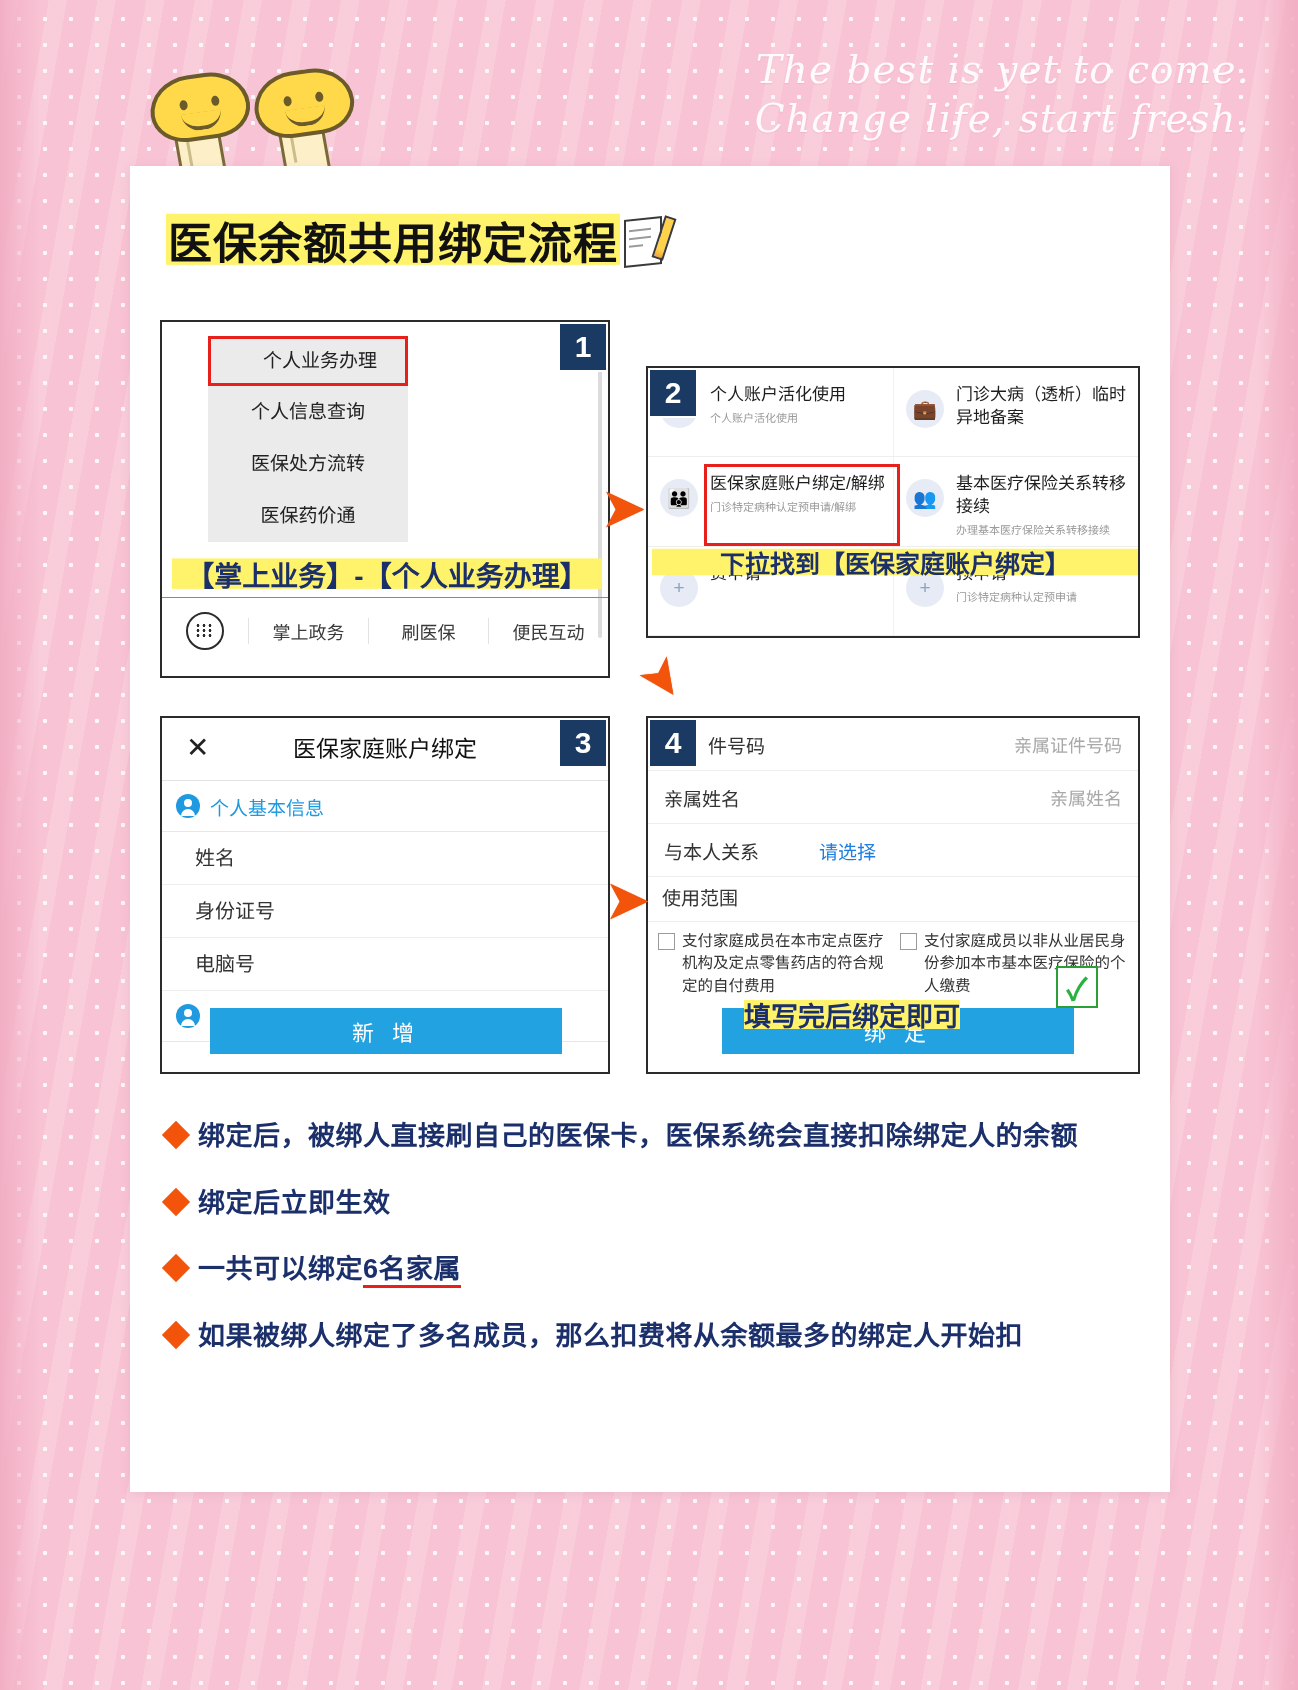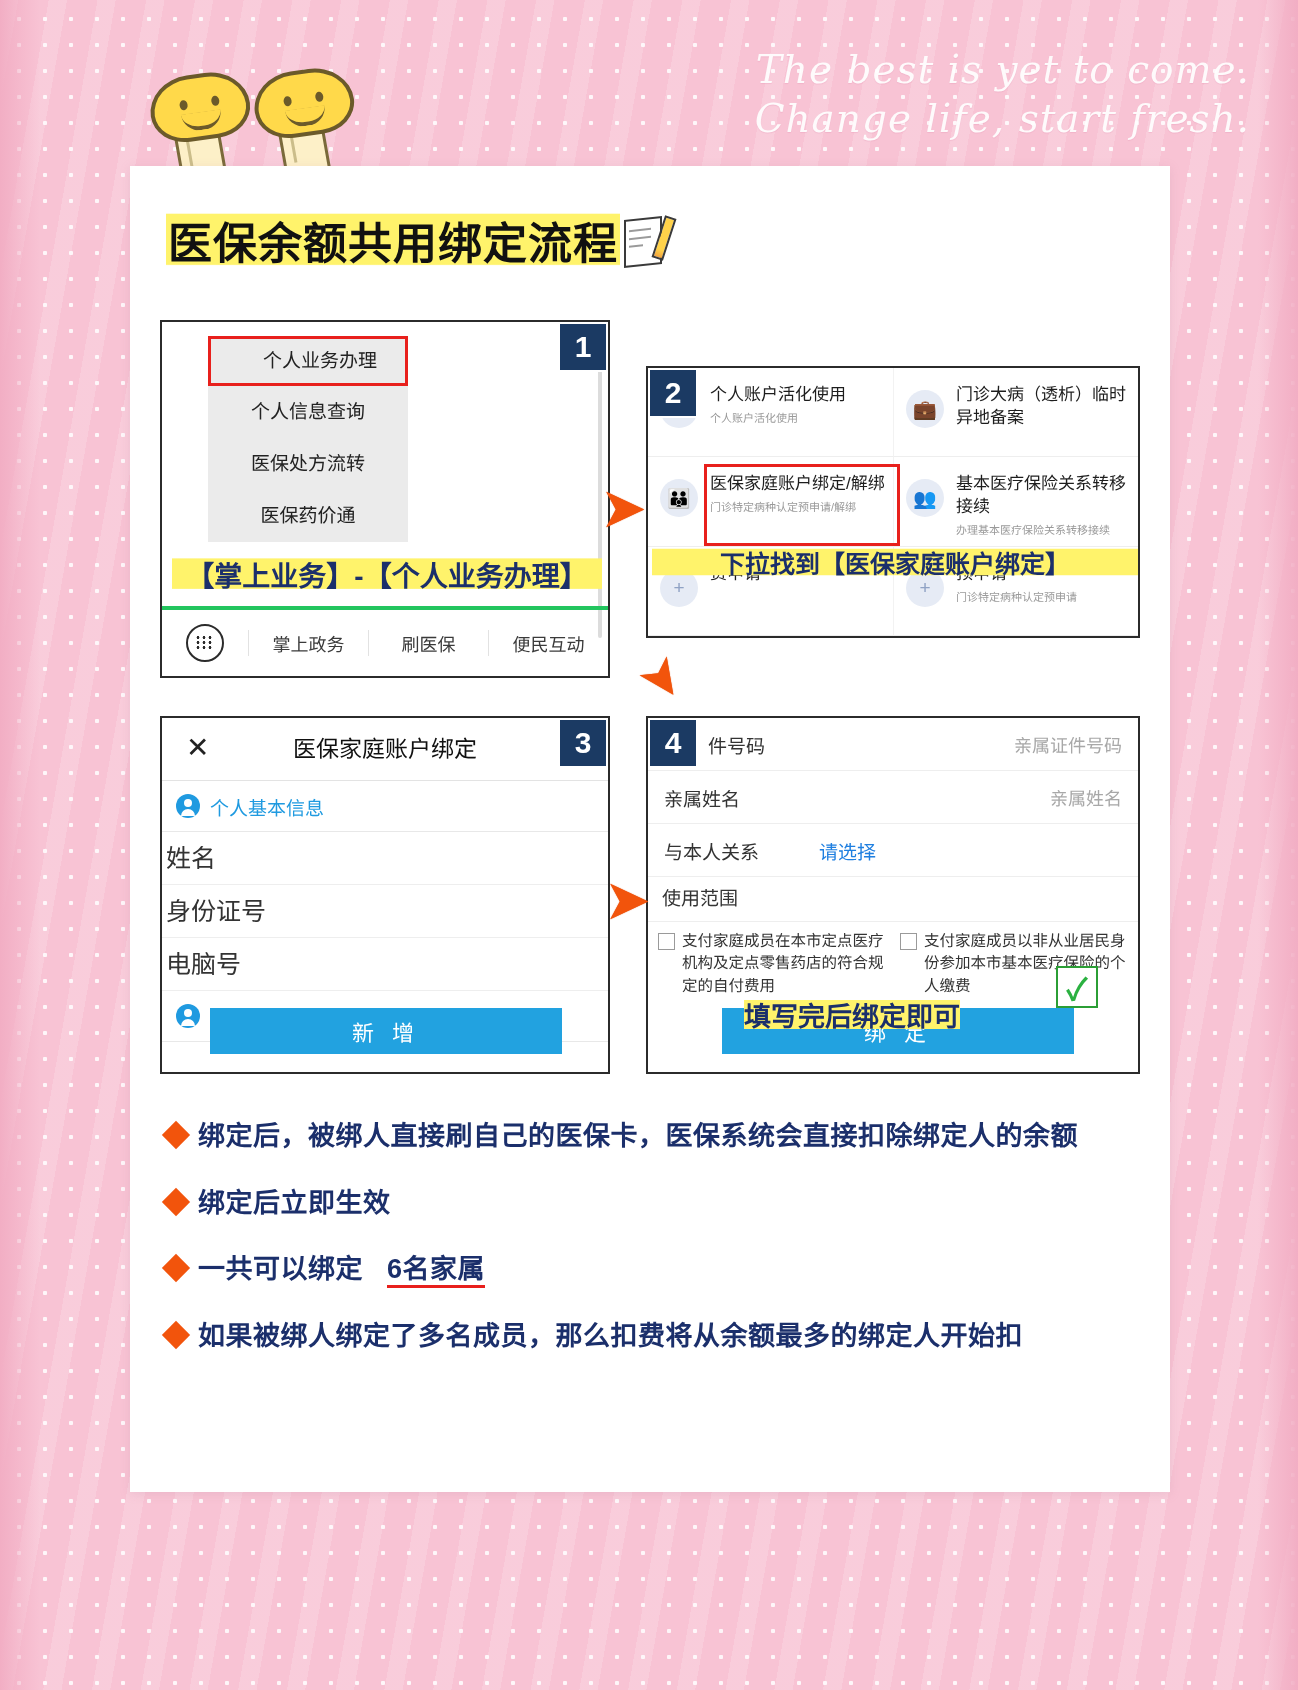--- a/index.html
+++ b/index.html
@@ -262,24 +262,24 @@
     text-align: center;
     font-size: 28px;
     font-weight: bold;
     color: #1b2f6b;
     background: linear-gradient(transparent 10%, #fff36b 12%, #fff36b 86%, transparent 88%);
     letter-spacing: 0px;
   }
   .p1-tabbar {
     position: absolute;
     left: 0;
-    bottom: 0;
+    bottom: 12px;
     width: 100%;
     height: 66px;
-    border-top: 4px solid #22c55e;
+    border-top: 1px solid #22c55e;
     display: flex;
     align-items: center;
     margin-top: 20px;
   }
   .p1-tab {
     flex: 1;
     text-align: center;
     font-size: 18px;
     color: #3a3a3a;
     border-left: 1px solid #e2e2e2;
@@ -417,22 +417,22 @@
     border-radius: 7px 7px 0 0;
     background: #ffffff;
   }
   .p3-section .lbl {
     font-size: 19px;
     color: #1f9ae0;
   }
   .p3-field {
     height: 52px;
     line-height: 52px;
-    padding-left: 4px;
-    font-size: 25px;
+    padding-left: 33px;
+    font-size: 20px;
     color: #333333;
     border-bottom: 1px solid #eeeeee;
   }
   .p3-note {
     position: absolute;
     left: 232px;
     top: 292px;
     font-size: 26px;
     font-weight: bold;
     color: #1b2f6b;
@@ -570,21 +570,20 @@
   .note .txt {
     font-size: 27px;
     font-weight: bold;
     color: #1b2f6b;
     line-height: 1.5;
     letter-spacing: 0.5px;
   }
   .note .txt .ul {
     border-bottom: 3px solid #e8201c;
     padding-bottom: 1px;
-    margin-left: 24px;
   }
 </style>
 </head>
 <body>
 
 <div class="bg-pattern"></div>
 <div class="bg-stripes"></div>
 <div class="bg-edge-left"></div>
 <div class="bg-edge-right"></div>
 

